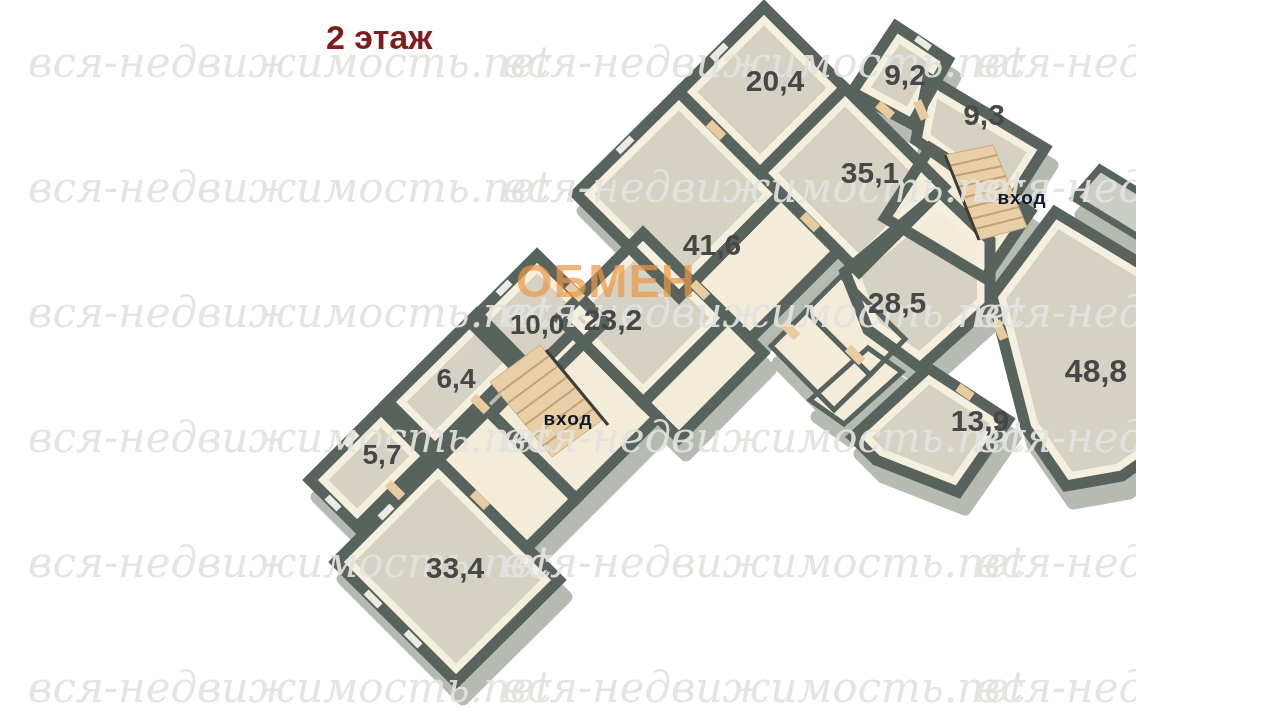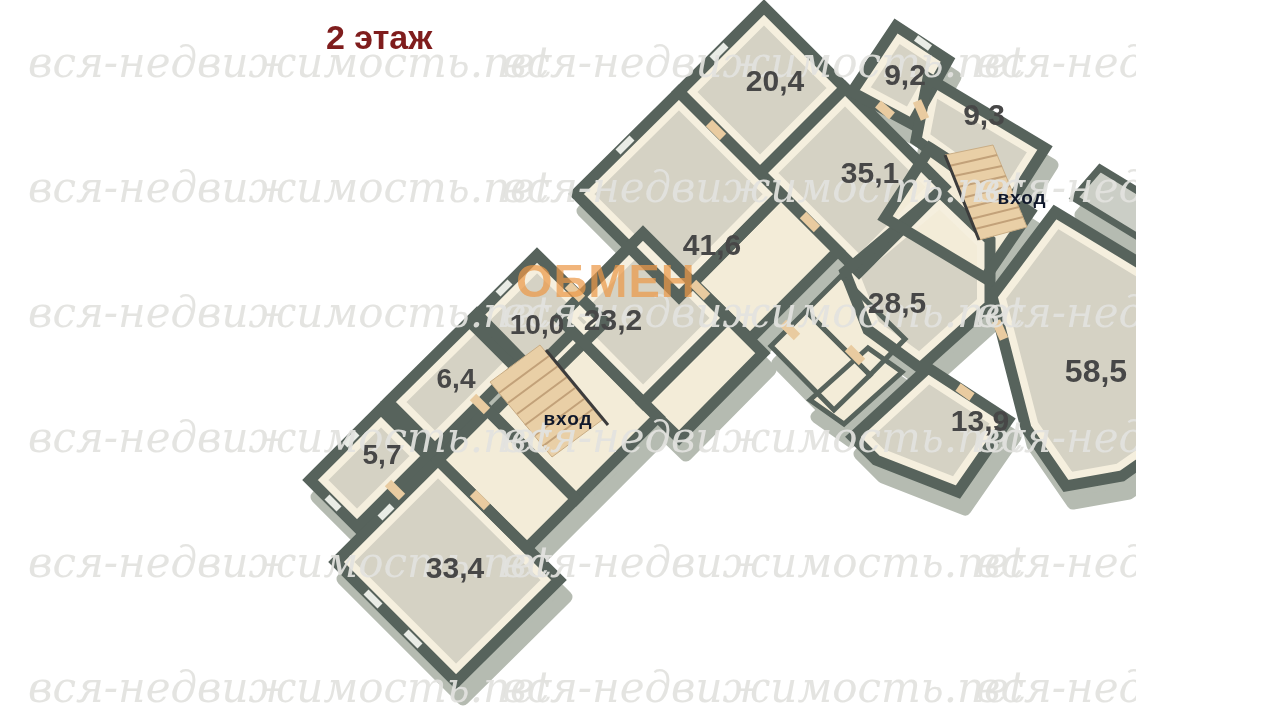--- a/index.html
+++ b/index.html
@@ -260,21 +260,21 @@
   <div class="title">2 этаж</div>
 
   <div class="room-label" style="left:775px;top:81px">20,4</div>
   <div class="room-label" style="left:905px;top:75px">9,2</div>
   <div class="room-label" style="left:984px;top:115px">9,3</div>
   <div class="room-label" style="left:870px;top:173px">35,1</div>
   <div class="room-label" style="left:712px;top:245px">41,6</div>
   <div class="room-label" style="left:897px;top:303px">28,5</div>
   <div class="room-label small" style="left:537px;top:325px">10,0</div>
   <div class="room-label" style="left:613px;top:320px">23,2</div>
-  <div class="room-label big" style="left:1096px;top:371px">58,5</div>
+  <div class="room-label big" style="left:1096px;top:371px">48,8</div>
   <div class="room-label small" style="left:456px;top:379px">6,4</div>
   <div class="room-label" style="left:980px;top:421px">13,9</div>
   <div class="room-label small" style="left:382px;top:455px">5,7</div>
   <div class="room-label" style="left:455px;top:568px">33,4</div>
 
   <div class="entr-label" style="left:1022px;top:198px">вход</div>
   <div class="entr-label" style="left:568px;top:419px">вход</div>
 
 </div>
 

